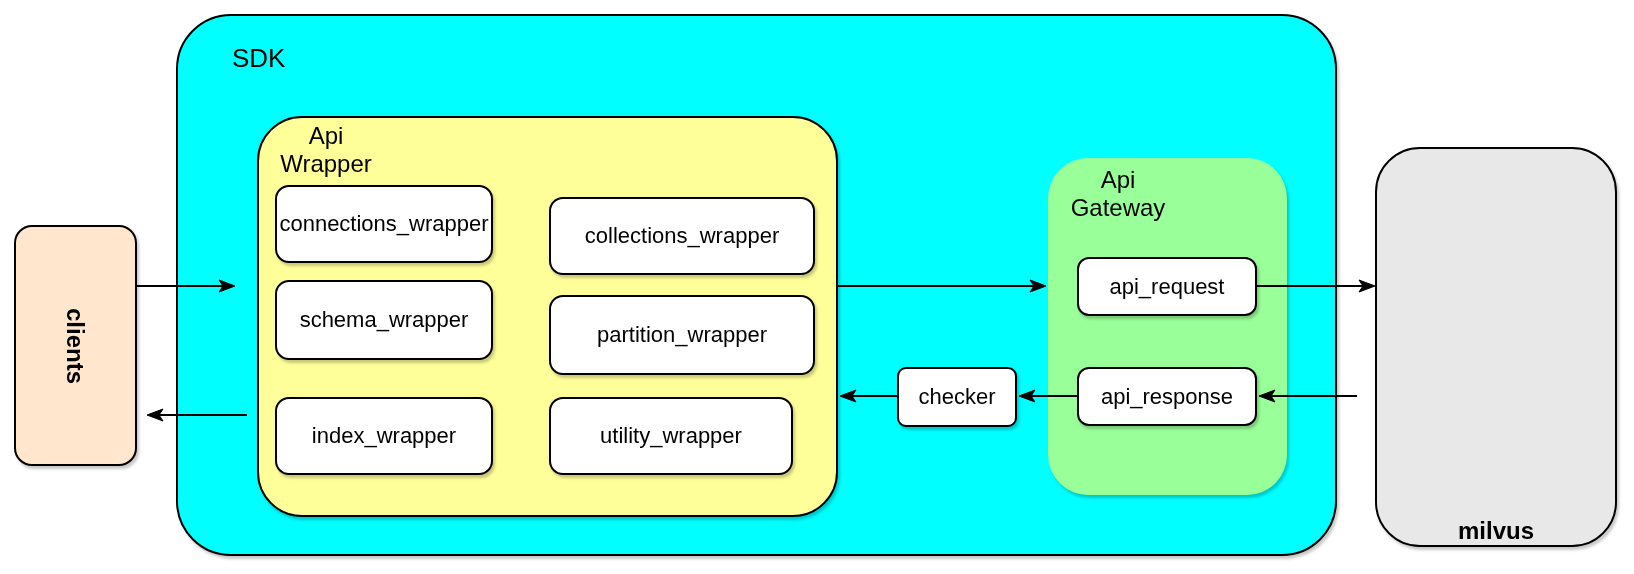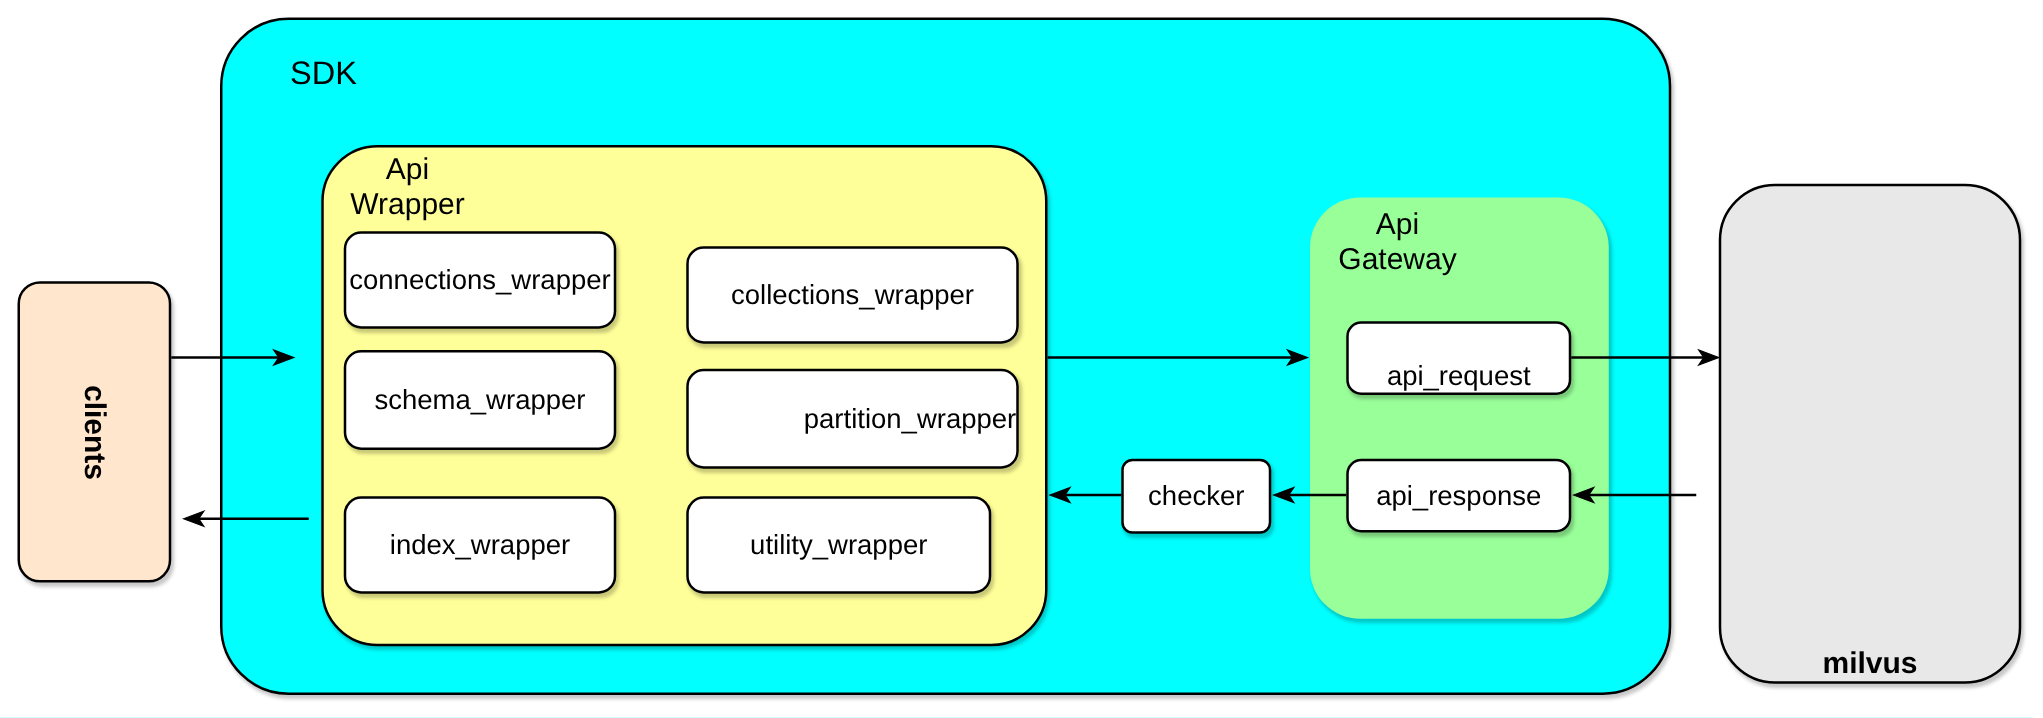--- a/index.html
+++ b/index.html
@@ -57,26 +57,26 @@
   #milvus {
     left: 1375px; top: 147px; width: 242px; height: 400px;
     border-radius: 45px;
     display: flex; align-items: center; justify-content: center;
     font-weight: bold; font-size: 24px;
   }
   
   #box-connections { left: 275px; top: 185px; width: 218px; height: 78px; border-radius: 14px; }
   #box-collections { left: 549px; top: 197px; width: 266px; height: 78px; border-radius: 14px; }
   #box-schema      { left: 275px; top: 280px; width: 218px; height: 80px; border-radius: 14px; }
-  #box-partition   { left: 549px; top: 295px; width: 266px; height: 80px; border-radius: 14px; justify-content: flex-end; }
+  #box-partition   { left: 549px; top: 295px; width: 266px; height: 80px; border-radius: 14px; }
   #box-index       { left: 275px; top: 397px; width: 218px; height: 78px; border-radius: 14px; }
   #box-utility     { left: 549px; top: 397px; width: 244px; height: 78px; border-radius: 14px; }
   
   #box-checker      { left: 897px;  top: 367px; width: 120px; height: 60px; border-radius: 9px; justify-content: center; }
-  #box-api-request  { left: 1077px; top: 257px; width: 180px; height: 59px; border-radius: 12px; align-items: flex-end; }
+  #box-api-request  { left: 1077px; top: 257px; width: 180px; height: 59px; border-radius: 12px; }
   #box-api-response { left: 1077px; top: 367px; width: 180px; height: 59px; border-radius: 12px; }
   
   #arrows {
     position: absolute; left: 0; top: 0;
     width: 1634px; height: 574px;
     pointer-events: none;
   }
   #arrows line { stroke: #000000; stroke-width: 2; }
   #arrows polygon { fill: #000000; stroke: #000000; stroke-width: 1; }
 </style>

